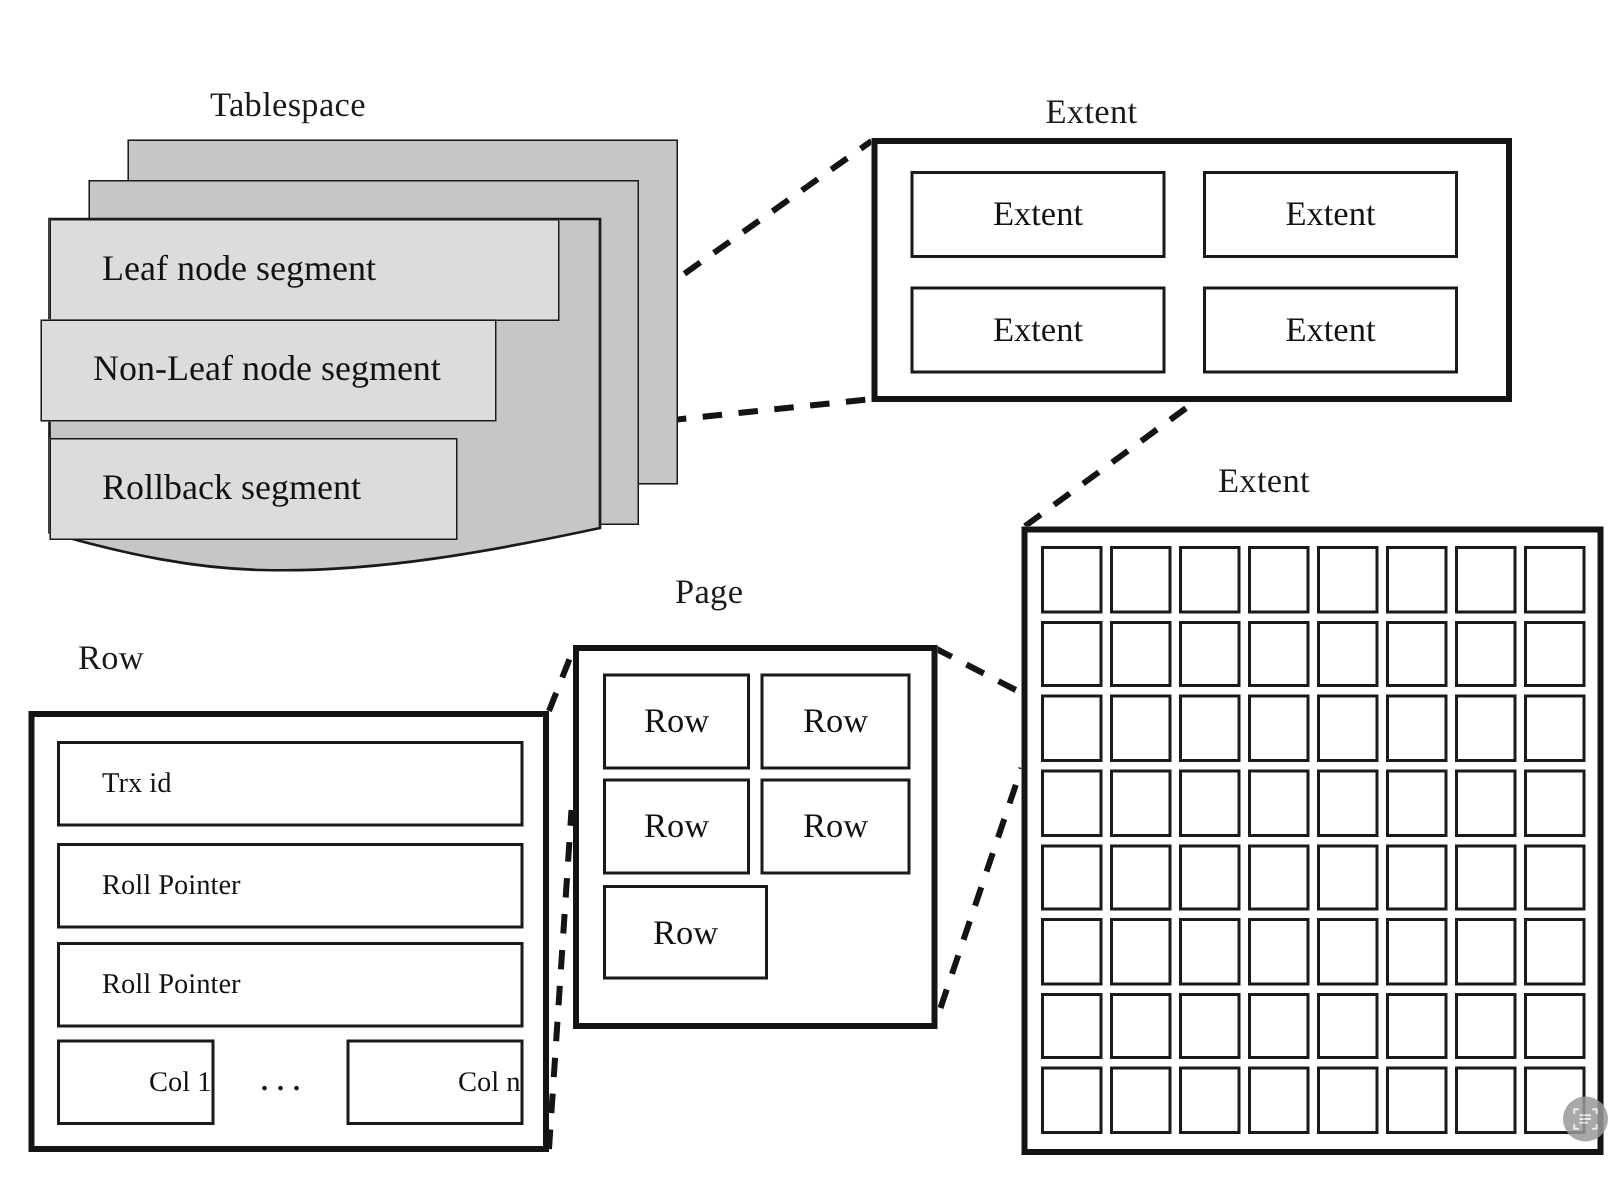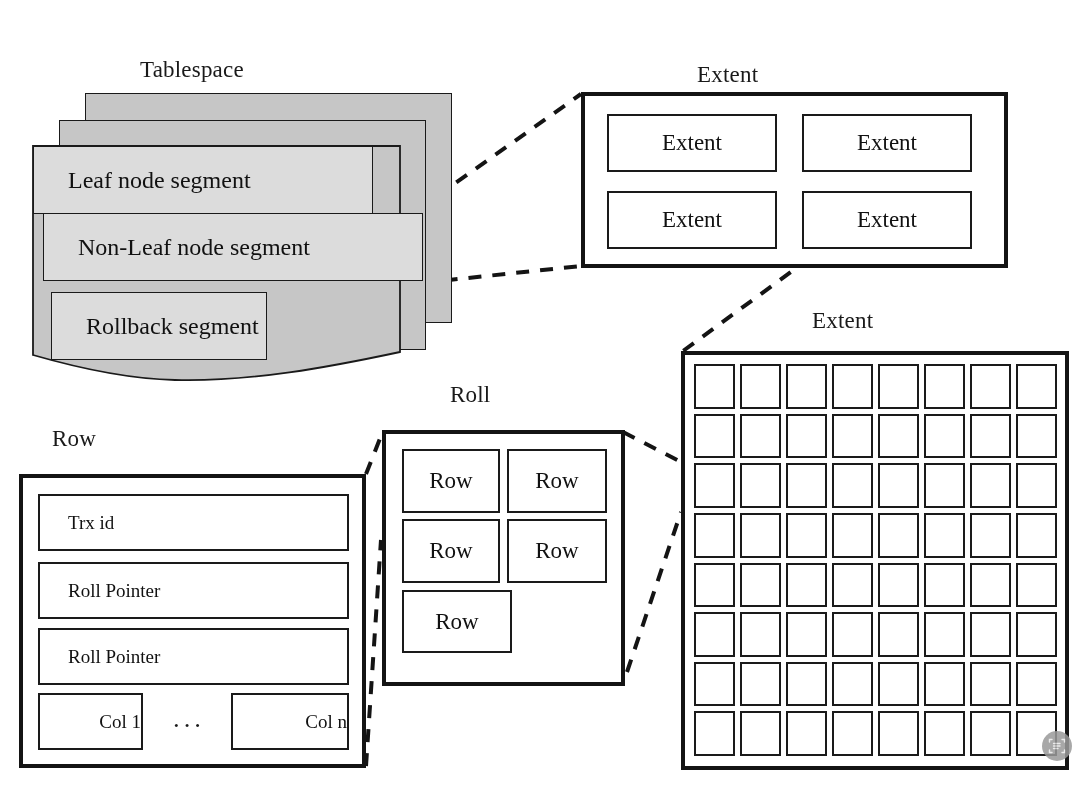--- a/index.html
+++ b/index.html
@@ -194,25 +194,25 @@
     <div class="ts-sheet" style="left:59px; top:60px; width:367px; height:230px;"></div>
 
     <svg class="ts-front-svg" width="470" height="360">
       <path d="M33,86 L400,86 L400,292 C330,307 250,322 175,320 C130,319 85,310 33,295 Z" fill="#c6c6c6" stroke="#1a1a1a" stroke-width="1.8"></path>
     </svg>
 
     <div class="seg-band" style="left:33px; top:86px; width:340px; height:68px;text-align:center;">
       <span class="seg-text">Leaf node segment</span>
     </div>
 
-    <div class="seg-band" style="left:43px; top:153px; width:380px; height:68px;">
+    <div class="seg-band" style="left:27px; top:153px; width:304px; height:68px;">
       <span class="seg-text">Non-Leaf node segment</span>
     </div>
 
-    <div class="seg-band" style="left:51px; top:232px; width:216px; height:68px;">
+    <div class="seg-band" style="left:33px; top:232px; width:272px; height:68px;">
       <span class="seg-text">Rollback segment</span>
     </div>
   </div>
 
   <div class="caption" style="left:697px; top:63px;">Extent</div>
 
   <div id="segment-box">
     <div class="extent-cell" style="left:22px; top:18px; width:170px; height:58px;">
       <span class="box-label">Extent</span>
     </div>
@@ -291,21 +291,21 @@
         <div class="page-cell"></div>
         <div class="page-cell"></div>
         <div class="page-cell"></div>
         <div class="page-cell"></div>
         <div class="page-cell"></div>
         <div class="page-cell"></div>
         <div class="page-cell"></div>
       </div>
   </div>
 
-  <div class="caption" style="left:450px; top:383px;">Roll</div>
+  <div class="caption" style="left:450px; top:383px;">Page</div>
 
   <div id="page-box">
     <div class="row-chip" style="left:16px; top:15px; width:98px; height:64px;">
       <span class="box-label">Row</span>
     </div>
     <div class="row-chip" style="left:121px; top:15px; width:100px; height:64px;">
       <span class="box-label">Row</span>
     </div>
     <div class="row-chip" style="left:16px; top:85px; width:98px; height:64px;">
       <span class="box-label">Row</span>

